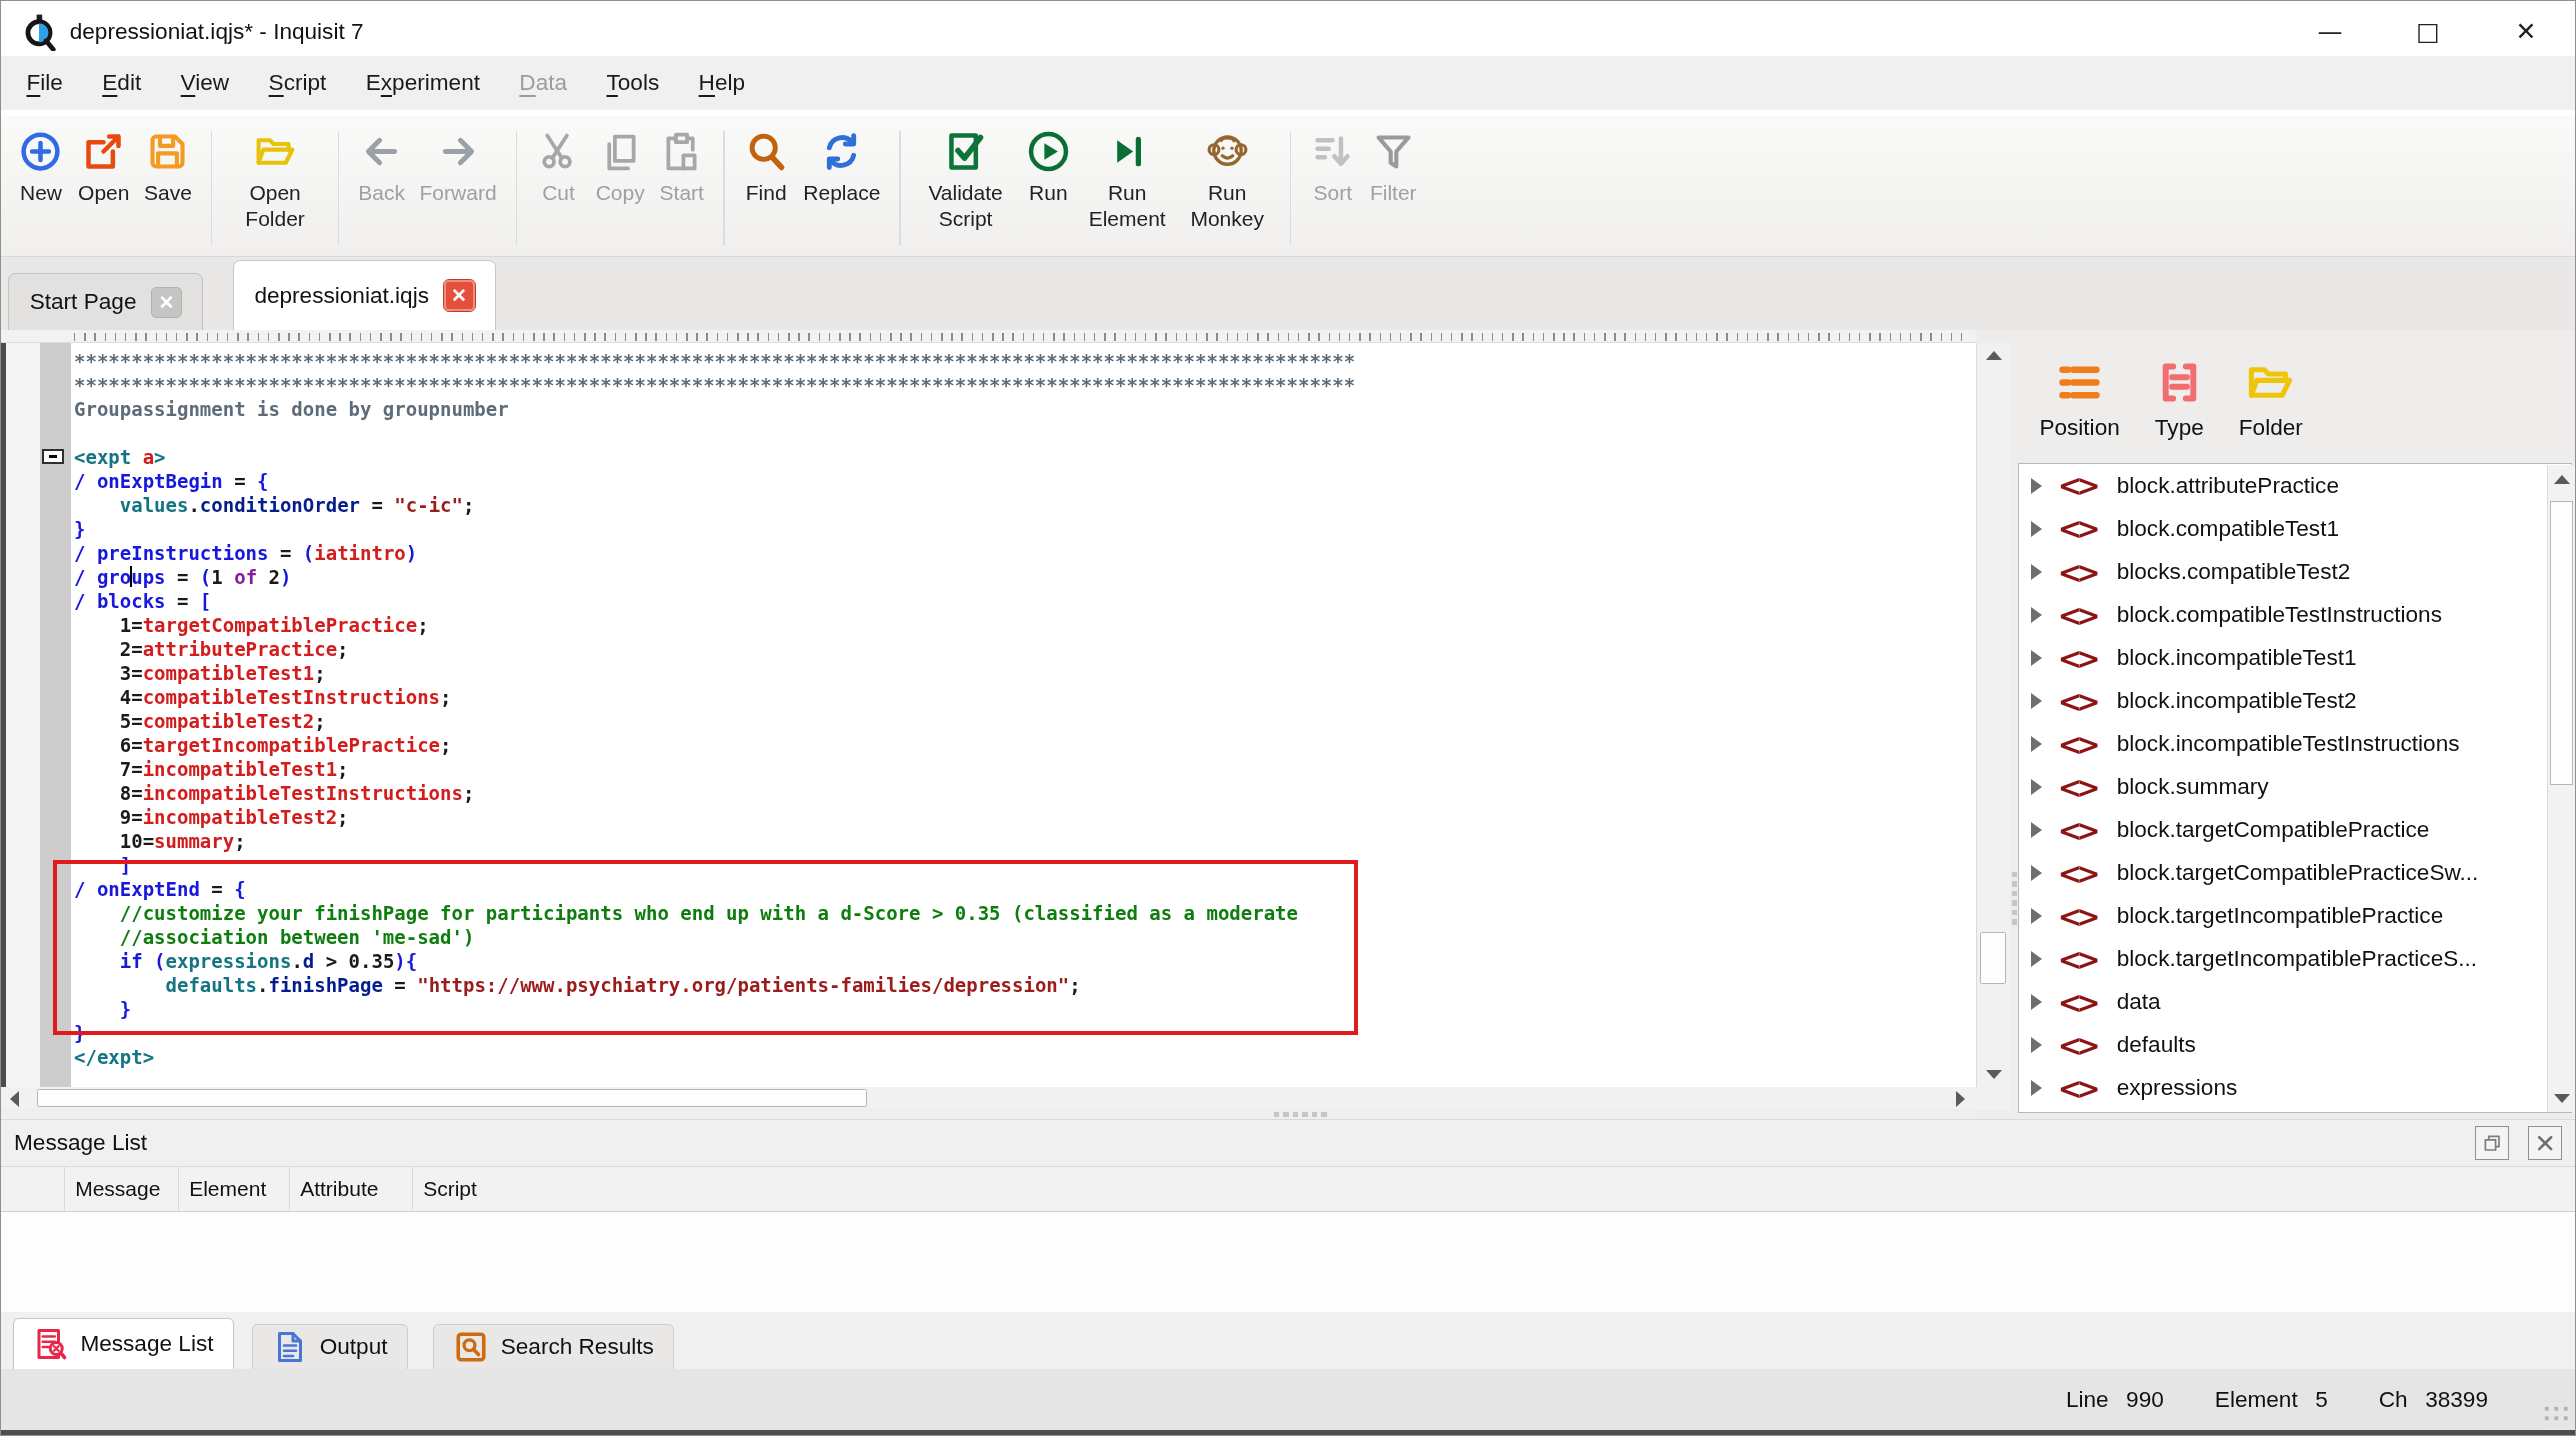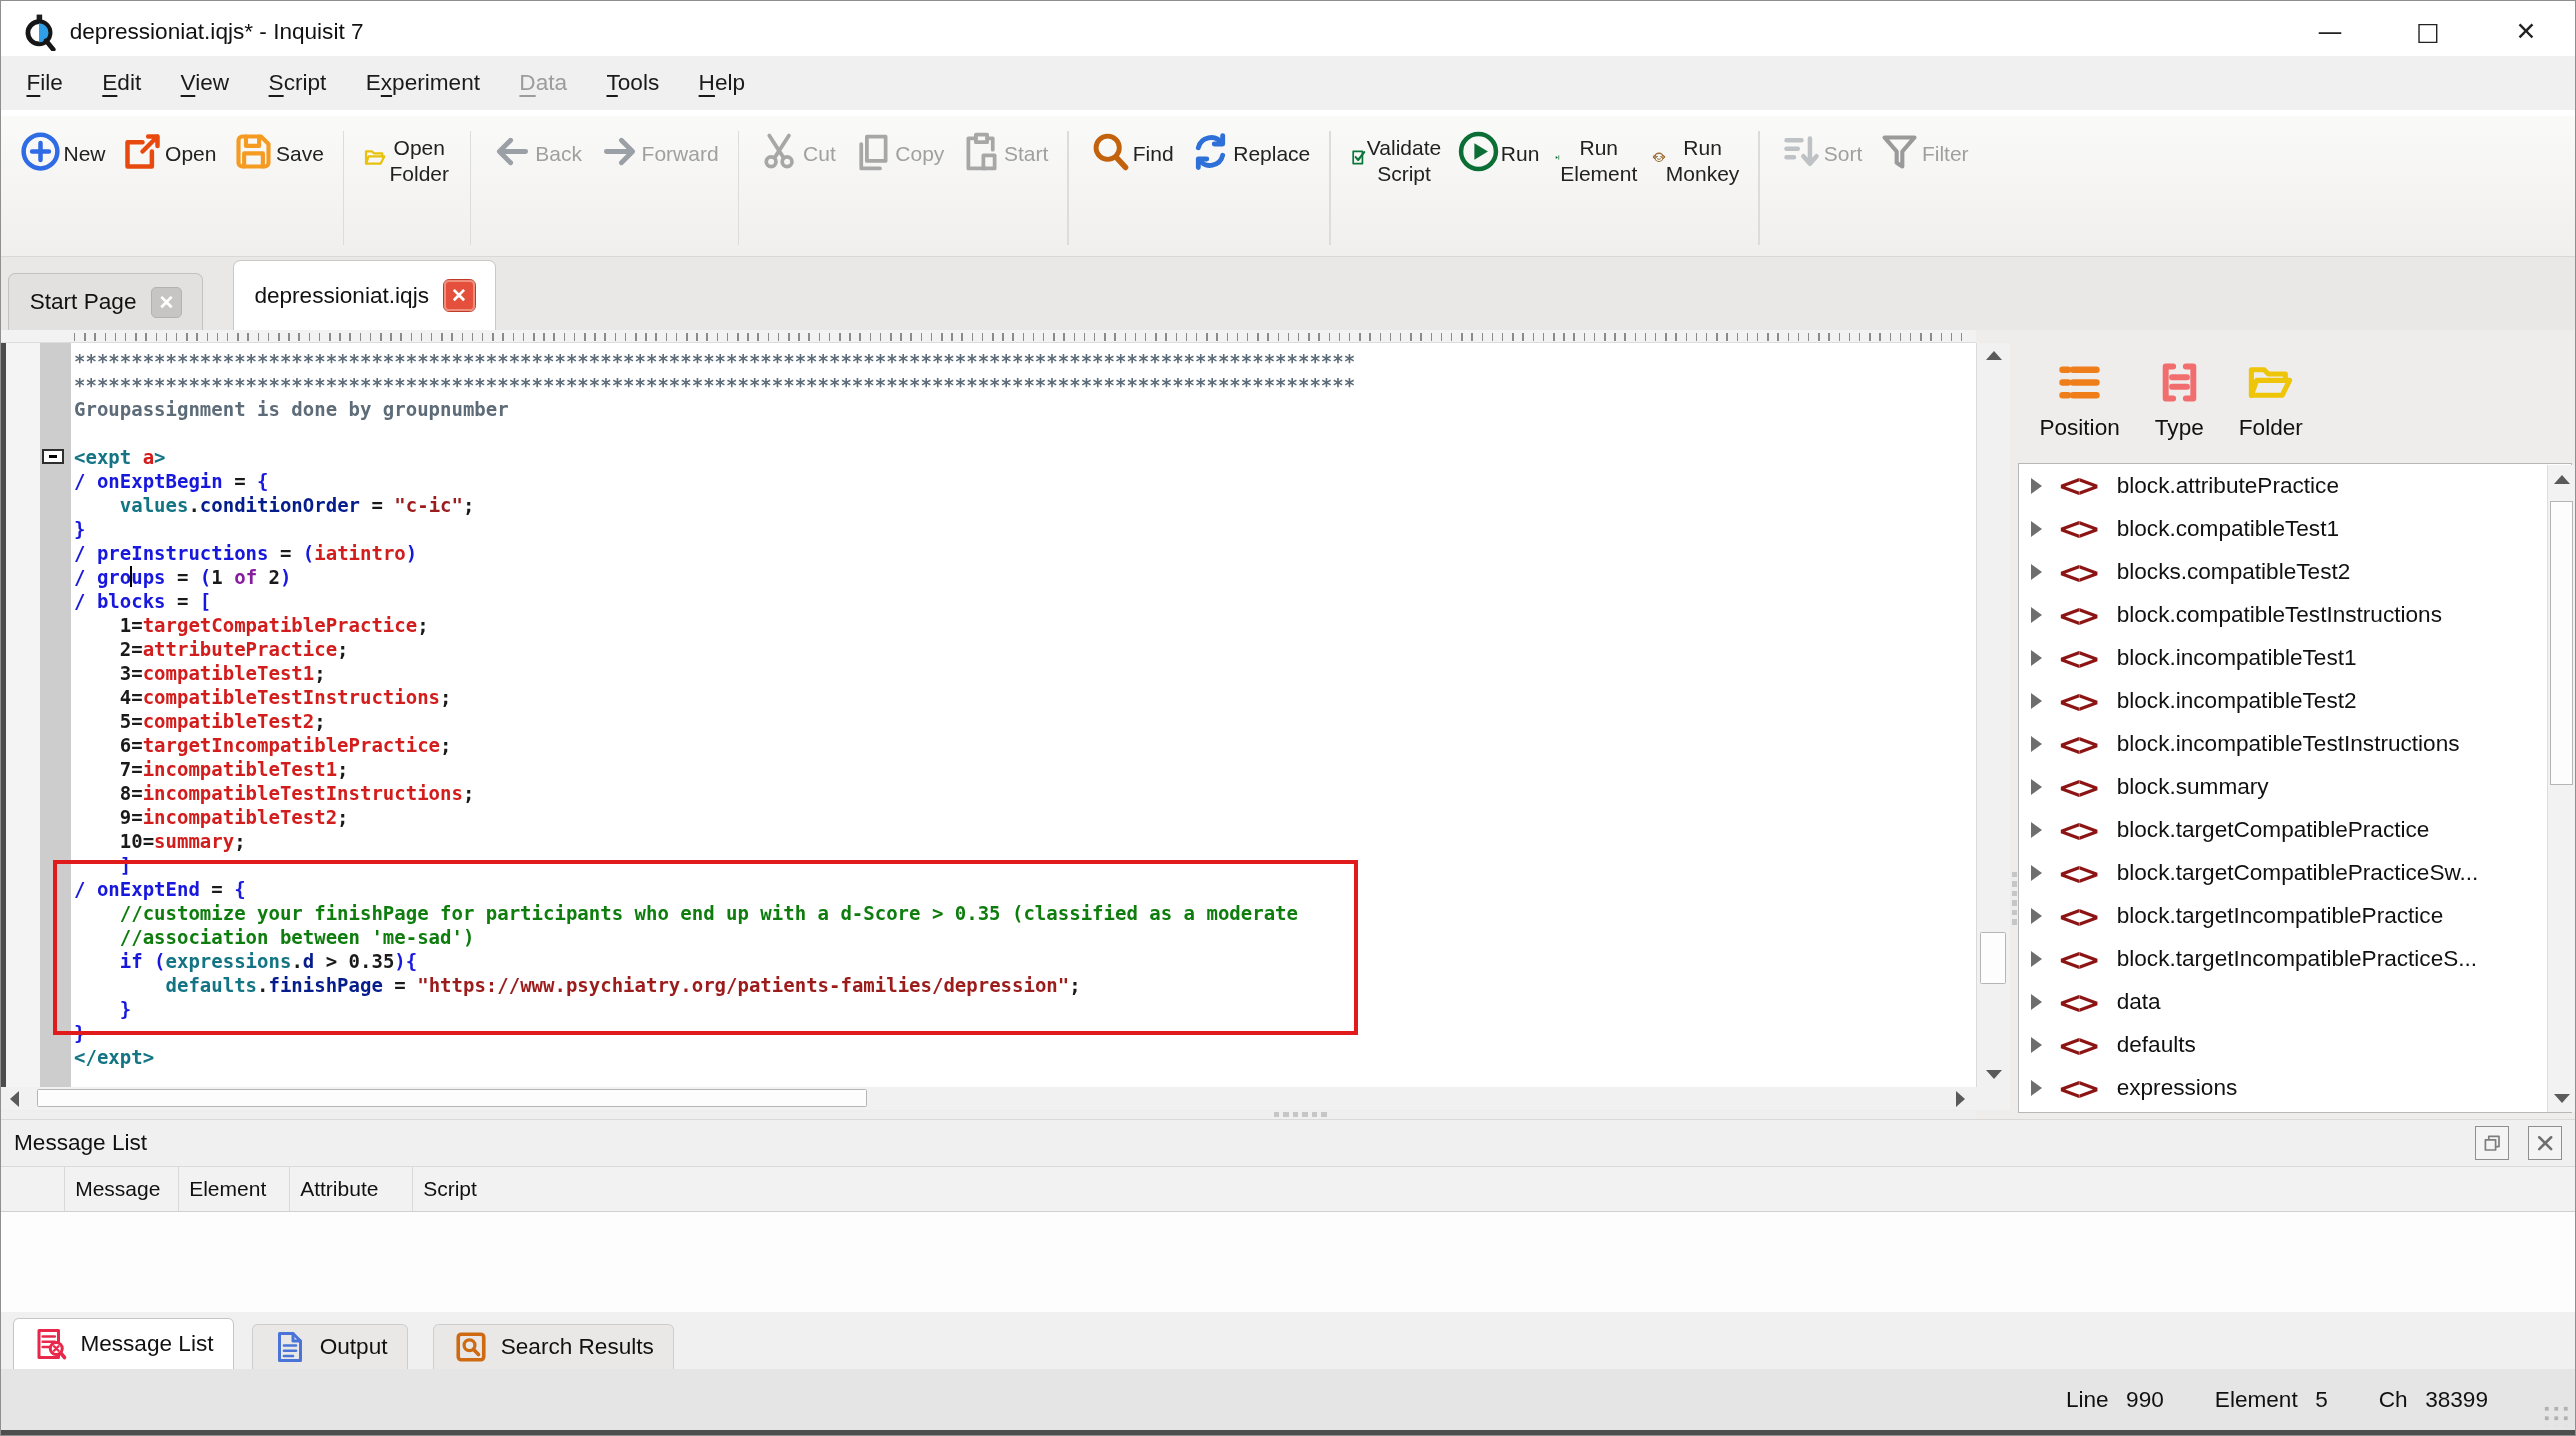--- a/index.html
+++ b/index.html
@@ -21,21 +21,21 @@
   .menubar { position:absolute; left:0; top:55px; width:100%; height:54px; background:#f0f0f0;
              display:flex; align-items:center; padding-left:5.8px; }
   .menu-item { font-size:22.6px; color:#1a1a1a; padding:0 19.7px; height:54px; line-height:54px; }
   .menu-item u { text-decoration-thickness:2.2px; text-underline-offset:5.1px; }
   .menu-item.disabled { color:#9c9c9c; }
 
   
   .toolbar { position:absolute; left:0; top:115px; width:100%; height:141px;
              background:linear-gradient(#fafaf9,#f0efee); border-bottom:1.5px solid #d8d8d8;
              display:flex; align-items:flex-start; padding:10.2px 0 0 10.2px; }
-  .tbtn { display:flex; flex-direction:row; align-items:center; padding:2.9px 7.3px 0 7.3px; }
+  .tbtn { display:flex; flex-direction:column; align-items:center; padding:2.9px 7.3px 0 7.3px; }
   .tbtn .ticon { width:45px; height:45px; }
   .tbtn .tlabel { font-size:21px; color:#222; text-align:center; line-height:26px; margin-top:5.8px; }
   .tbtn.disabled .tlabel { color:#a0a0a0; }
   .tsep { width:1.5px; height:114px; background:#dcdcdc; margin:4.4px 11.7px 0 11.7px; }
 
   
   .tabbar { position:absolute; left:0; top:256px; width:100%; height:73px; background:#e9e8e7; }
   .doc-tab { position:absolute; bottom:0; display:flex; align-items:center; gap:14.6px;
              padding:0 20.4px; font-size:22.6px; color:#111; }
   .doc-tab.inactive { left:7.3px; height:57px; background:#e2e1e0; border:1.5px solid #c2c2c2;

